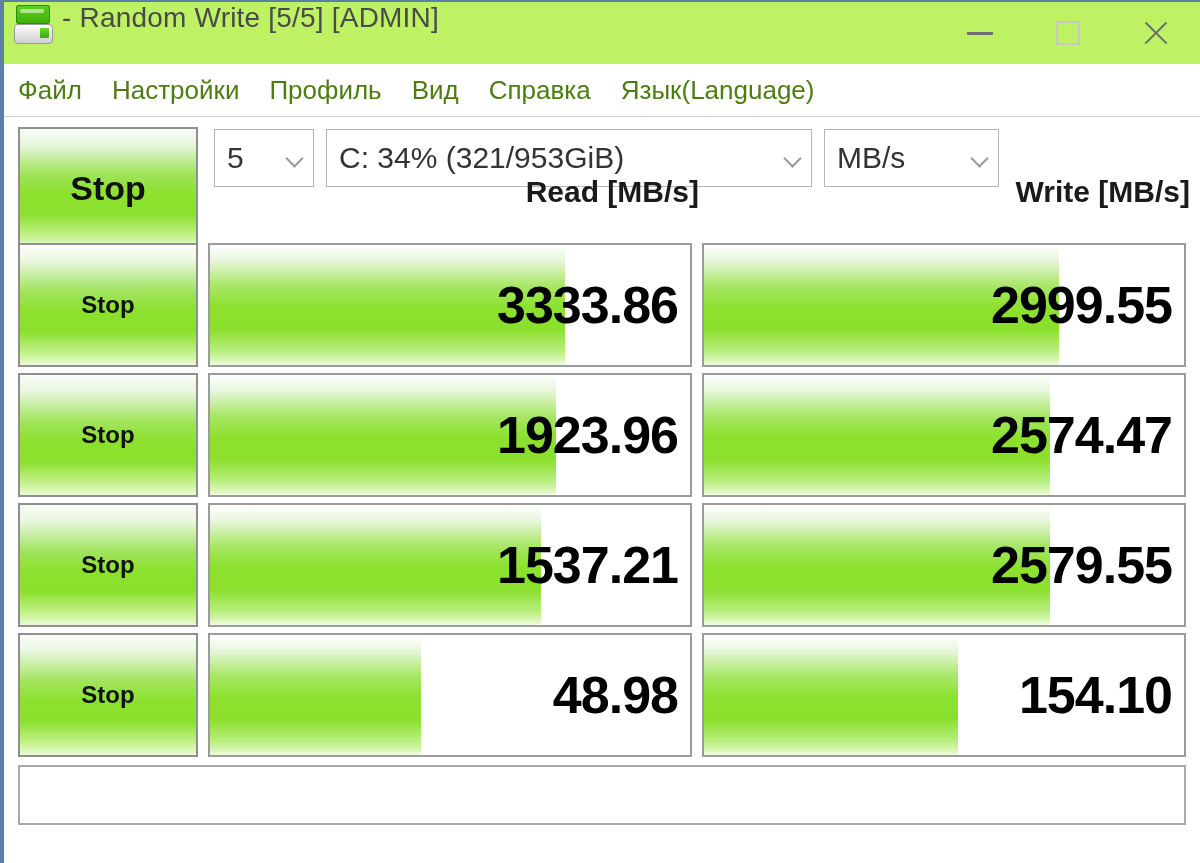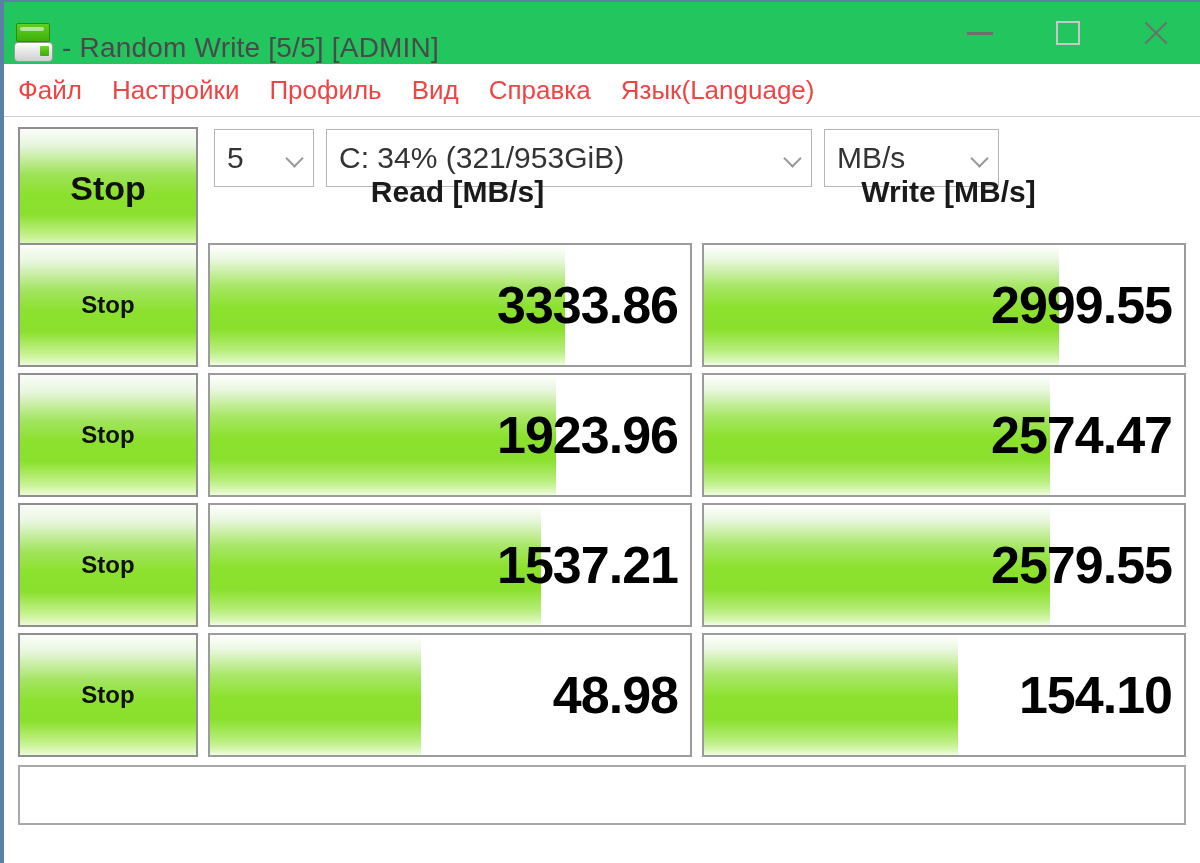--- a/index.html
+++ b/index.html
@@ -14,22 +14,22 @@
     width:1200px;height:863px;
     box-sizing:border-box;
     border-left:4px solid #5b7fa6;
     border-top:2px solid #5b7fa6;
     background:#ffffff;
   }
   
   .titlebar{
     position:relative;
     height:62px;
-    display:flex;align-items:flex-end;
-    background:#22c55e;
+    display:flex;align-items:flex-start;
+    background:#bef264;
   }
   .app-icon{
     width:44px;height:44px;
     margin-left:8px;margin-right:6px;
     position:relative;flex:0 0 auto;
   }
   .app-icon .bar{
     position:absolute;left:4px;top:3px;width:32px;height:17px;
     background:linear-gradient(#5fd020,#3fb009);
     border:1px solid #2f8a06;border-radius:2px;
@@ -66,21 +66,21 @@
   }
   .winbtn .glyph-close:before{transform:rotate(45deg);}
   .winbtn .glyph-close:after{transform:rotate(-45deg);}
   
   .menubar{
     height:52px;display:flex;align-items:center;
     padding-left:14px;background:#ffffff;
     border-bottom:1px solid #cfcfcf;
   }
   .menu-item{
-    font-size:26px;color:#ef4444;margin-right:30px;white-space:nowrap;cursor:default;
+    font-size:26px;color:#4d7c0f;margin-right:30px;white-space:nowrap;cursor:default;
   }
   
   .content{
     position:relative;
     padding:10px 14px 0 14px;
   }
   .toprow{
     display:flex;align-items:flex-start;
     height:72px;
   }
@@ -113,21 +113,21 @@
   .combo-count{width:100px;}
   .combo-size{width:200px;}
   .combo-drive{width:486px;}
   .combo-unit{width:175px;gap:34px;}
   
   .headers{
     position:absolute;left:212px;top:58px;width:974px;
     display:flex;
   }
   .colhead{
-    flex:1;text-align:center;font-size:30px;font-weight:bold;color:#1a1a1a;
+    flex:1;text-align:right;font-size:30px;font-weight:bold;color:#1a1a1a;
   }
   .colhead.write{margin-left:8px;}
   
   .grid{
     margin-top:44px;
   }
   .row{
     display:flex;align-items:stretch;margin-bottom:6px;height:124px;
   }
   .rowbtn{

